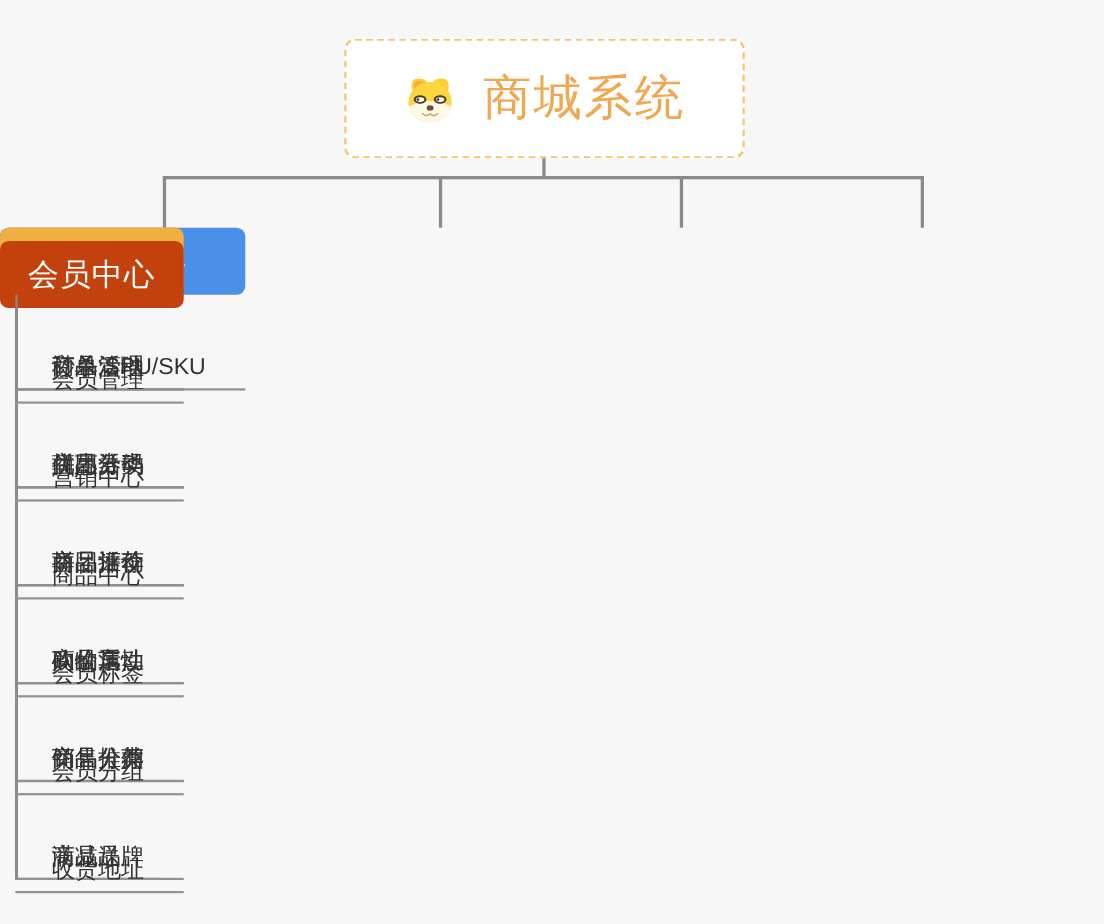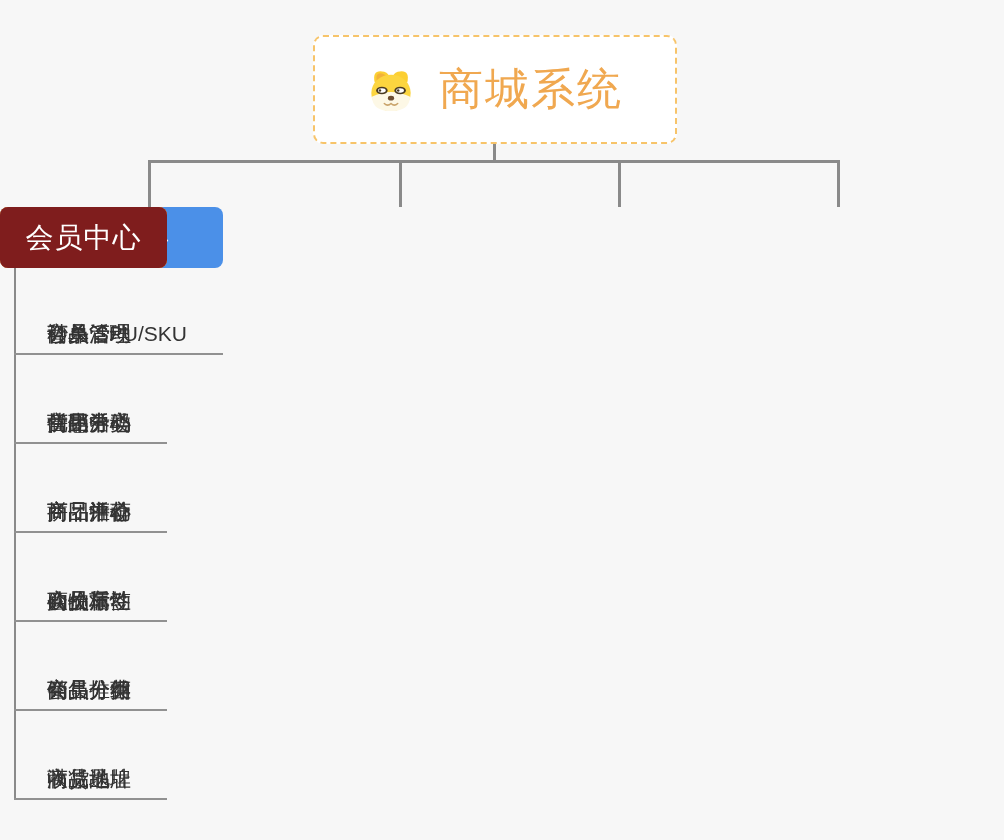--- a/index.html
+++ b/index.html
@@ -152,21 +152,21 @@
         <div class="item">秒杀活动</div>
         <div class="item">优惠券码</div>
         <div class="item">拼团活动</div>
         <div class="item">砍价活动</div>
         <div class="item">商品分类</div>
         <div class="item">满减送</div>
       </div>
     </div>
 
     <div class="branch">
-      <div class="branch-header" style="background: #7f1d1d;">会员中心</div>
+      <div class="branch-header" style="background: #c2410c; margin-top: 12px;">会员中心</div>
       <div class="branch-line"></div>
       <div class="branch-items">
         <div class="item">会员管理</div>
         <div class="item">营销中心</div>
         <div class="item">商品中心</div>
         <div class="item">会员标签</div>
         <div class="item">会员分组</div>
         <div class="item">收货地址</div>
       </div>
     </div>

